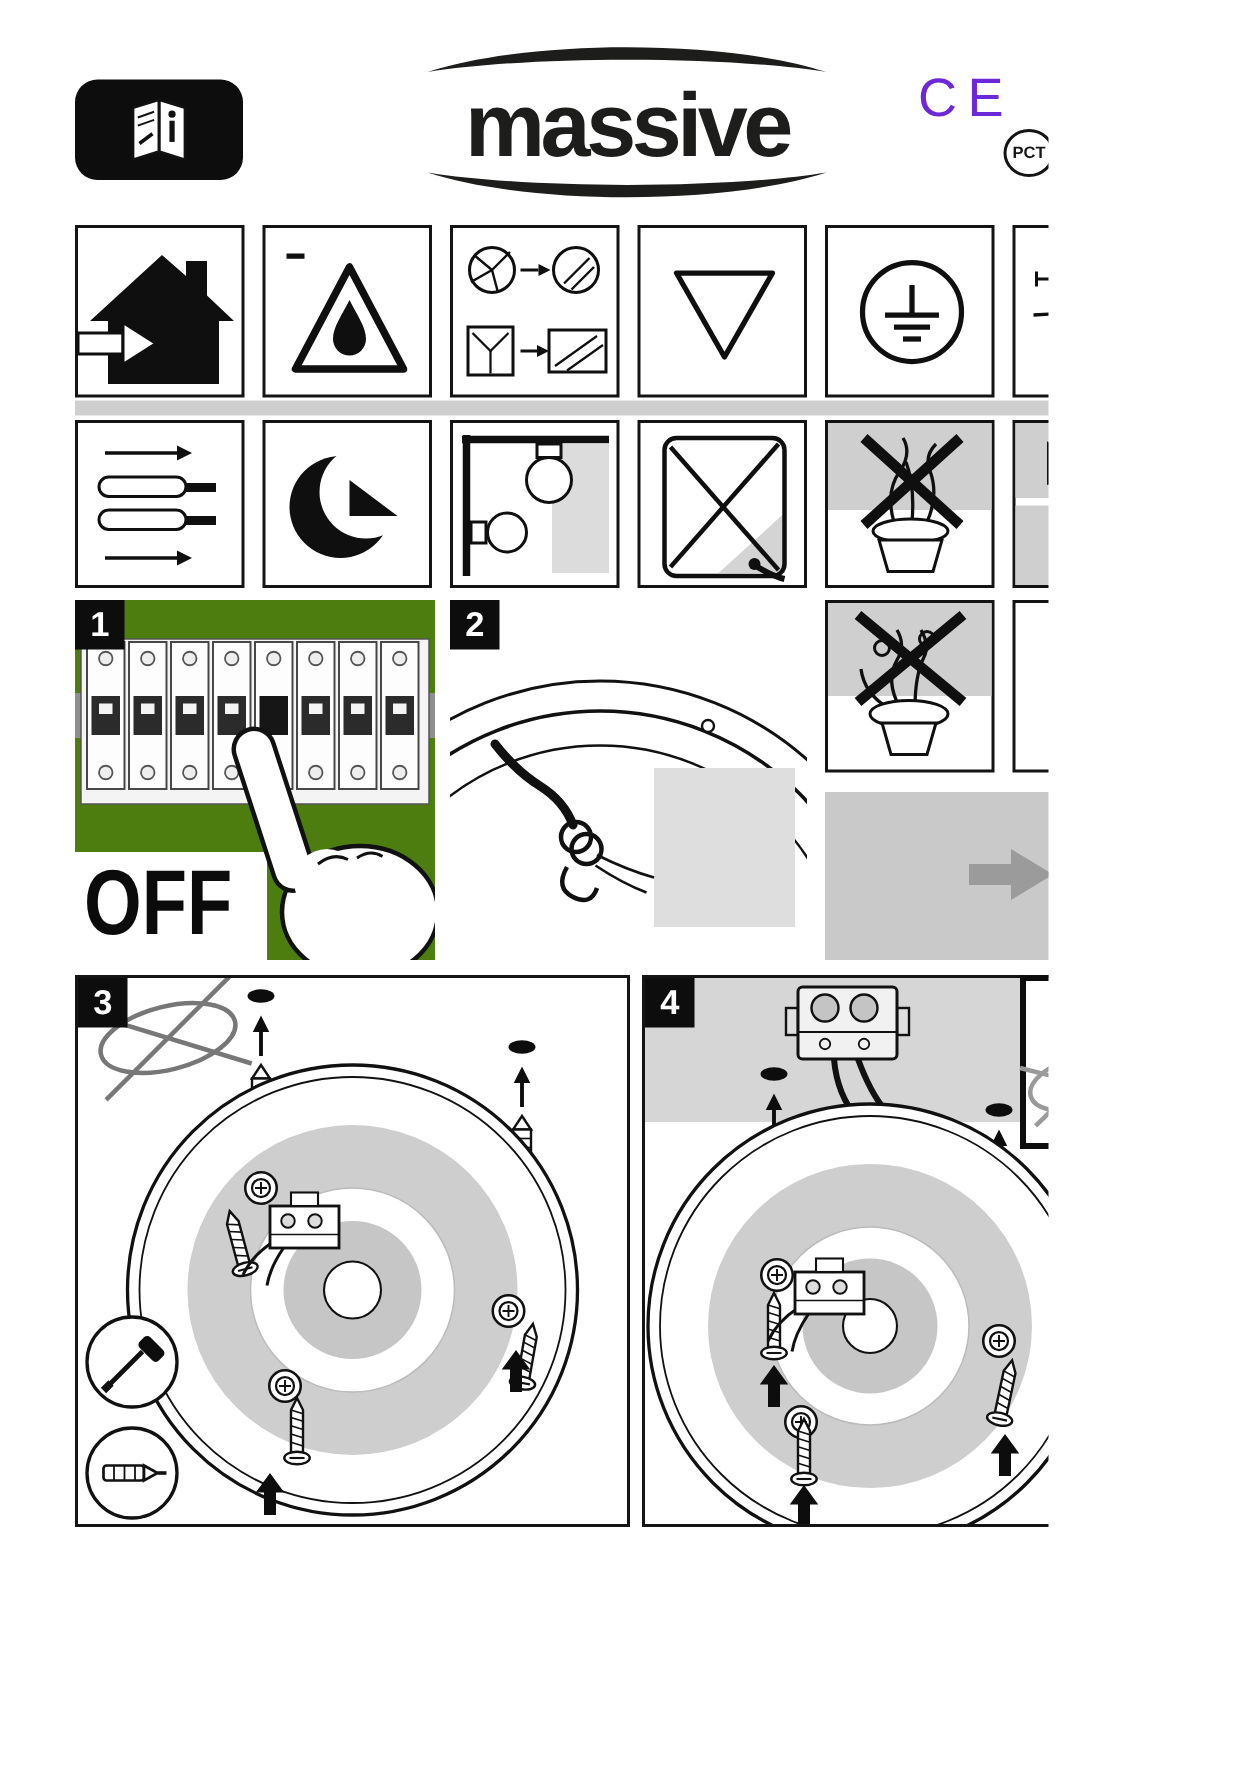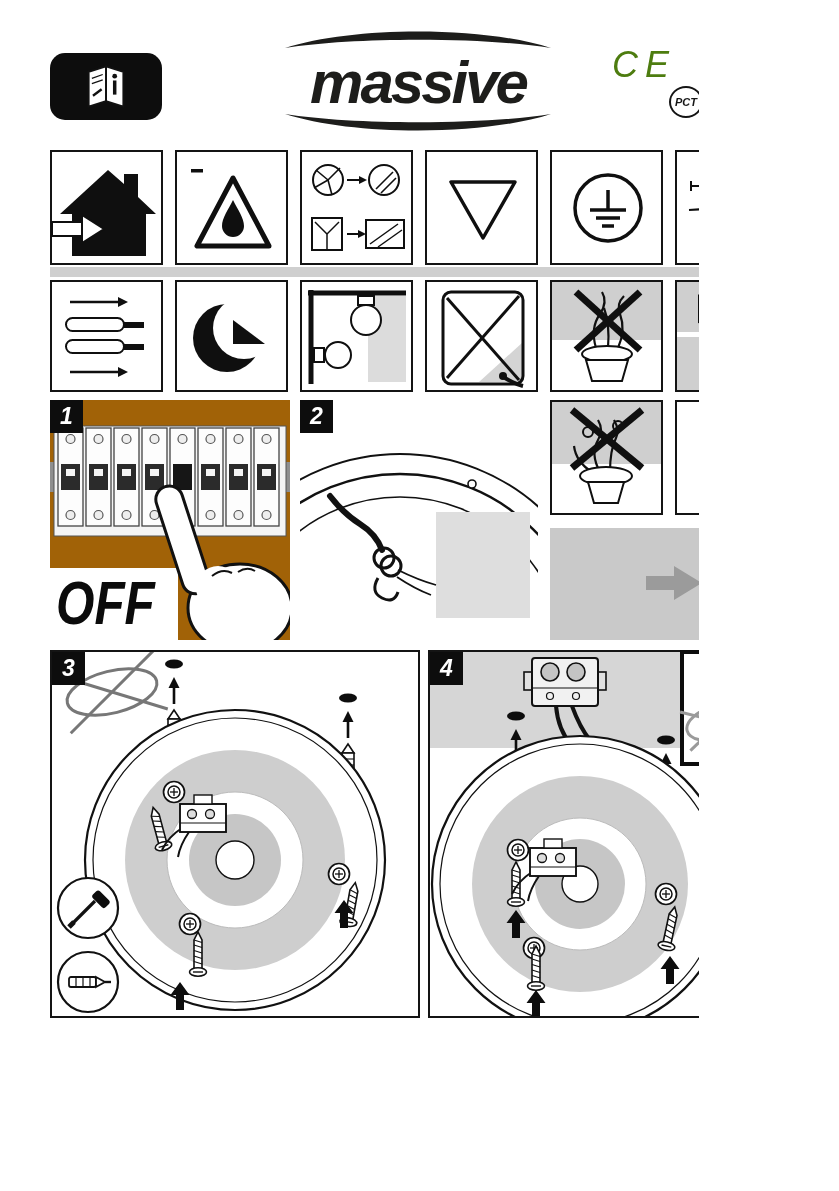--- a/index.html
+++ b/index.html
@@ -1,25 +1,25 @@
 <!DOCTYPE html>
 <html><head>
 <meta charset="utf-8">
 <style>
   html,body{margin:0;padding:0;background:#fff;}
   .page{position:relative;width:699px;height:1191px;background:#fff;overflow:hidden;
-        font-family:"Liberation Sans", sans-serif;color:#161616;font-style:italic;}
+        font-family:"Liberation Sans", sans-serif;color:#161616;}
   .abs{position:absolute;}
   .picto{position:absolute;width:113px;height:115px;border:2px solid #141414;background:#fff;box-sizing:border-box;}
   .picto svg{display:block;width:100%;height:100%;}
   .badge{position:absolute;width:33px;height:33px;background:#0d0d0d;color:#fff;font-weight:bold;
          font-size:23px;display:flex;align-items:center;justify-content:center;z-index:6;}
   .panel-border{position:absolute;border:2px solid #141414;background:#fff;box-sizing:border-box;}
   .brand-text{font-weight:bold;font-size:60px;letter-spacing:-3px;color:#1d1d1b;text-align:center;line-height:58px;}
-  .ce{font-size:36px;letter-spacing:7px;font-weight:500;color:#4d7c0f;}
+  .ce{font-size:36px;letter-spacing:7px;font-weight:500;color:#6d28d9;}
   .pct{width:34px;height:32px;border:2.5px solid #141414;border-radius:50%;display:flex;align-items:center;
        justify-content:center;font-size:11px;font-weight:bold;box-sizing:border-box;}
   .off{position:absolute;left:6px;bottom:2px;font-size:52px;font-weight:800;color:#0b0b0b;
        transform:scale(0.95,1.18);transform-origin:bottom left;letter-spacing:0px;}
   .manual-badge{position:absolute;left:50px;top:53px;width:112px;height:67px;background:#0d0d0d;
                 border-radius:15px;display:flex;align-items:center;justify-content:center;}
   svg{overflow:visible;}
 </style>
 </head>
 <body>
@@ -254,21 +254,21 @@
       <line x1="51" y1="26" x2="61" y2="26" stroke="#0f0f0f" stroke-width="1.2"></line>
       <line x1="51" y1="34" x2="61" y2="34" stroke="#0f0f0f" stroke-width="1.2"></line>
       <rect x="52" y="60" width="8" height="18" fill="#fff" stroke="#0f0f0f" stroke-width="2"></rect>
       <line x1="52" y1="66" x2="38" y2="59" stroke="#0f0f0f" stroke-width="2"></line>
       <line x1="60" y1="66" x2="74" y2="59" stroke="#0f0f0f" stroke-width="2"></line>
       <ellipse cx="56" cy="80" rx="26" ry="6" fill="#fff" stroke="#0f0f0f" stroke-width="2"></ellipse>
       <path d="M30,80 L82,80 L73,103 L39,103 Z" fill="#fff" stroke="#0f0f0f" stroke-width="2"></path>
     </svg>
   </div>
 
-  <div class="abs" style="left:50px;top:400px;width:240px;height:240px;background:#a16207;">
+  <div class="abs" style="left:50px;top:400px;width:240px;height:240px;background:#4d7c0f;">
     <svg width="240" height="240" viewBox="0 0 240 240" style="overflow:hidden">
       <rect x="0" y="168" width="128" height="72" fill="#fff"></rect>
       <rect x="0" y="62" width="240" height="30" fill="#8f8f8f"></rect>
       <rect x="4" y="26" width="232" height="110" fill="#f4f4f4" stroke="#555" stroke-width="1"></rect>
       <g>
         <g transform="translate(8,28)">
           <rect width="25" height="98" fill="#fdfdfd" stroke="#444" stroke-width="1.3"></rect>
           <circle cx="12.5" cy="11" r="4.5" fill="#eee" stroke="#555" stroke-width="1.2"></circle>
           <circle cx="12.5" cy="87" r="4.5" fill="#eee" stroke="#555" stroke-width="1.2"></circle>
           <rect x="3" y="36" width="19" height="26" fill="#2b2b2b"></rect>

